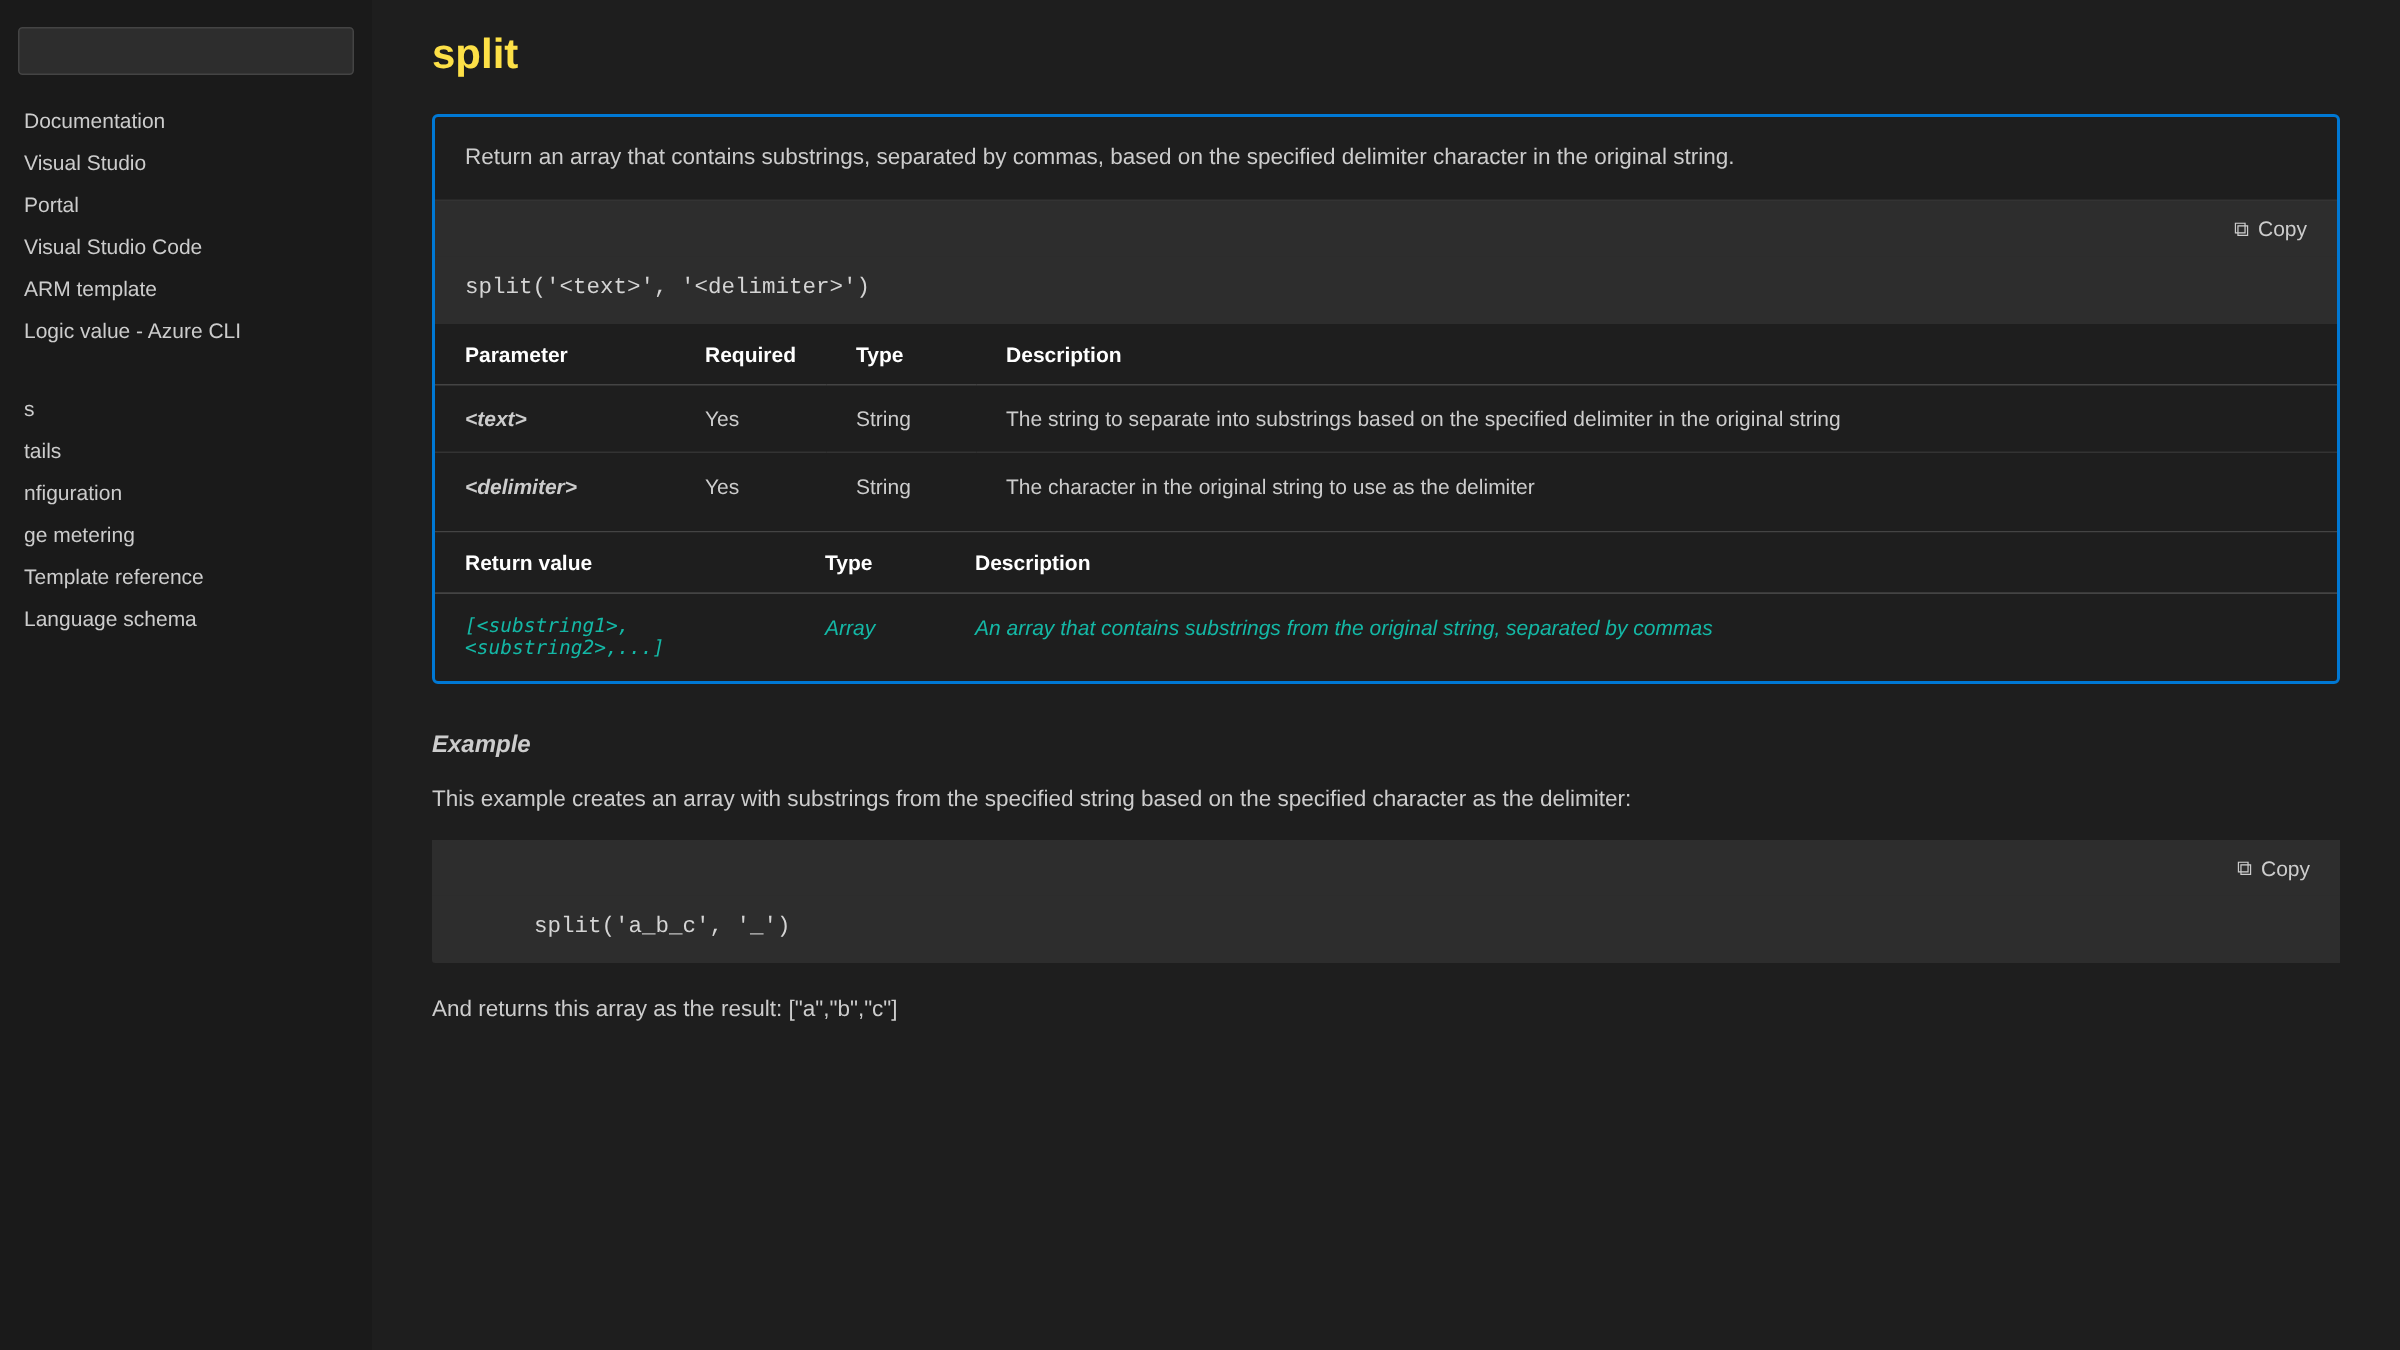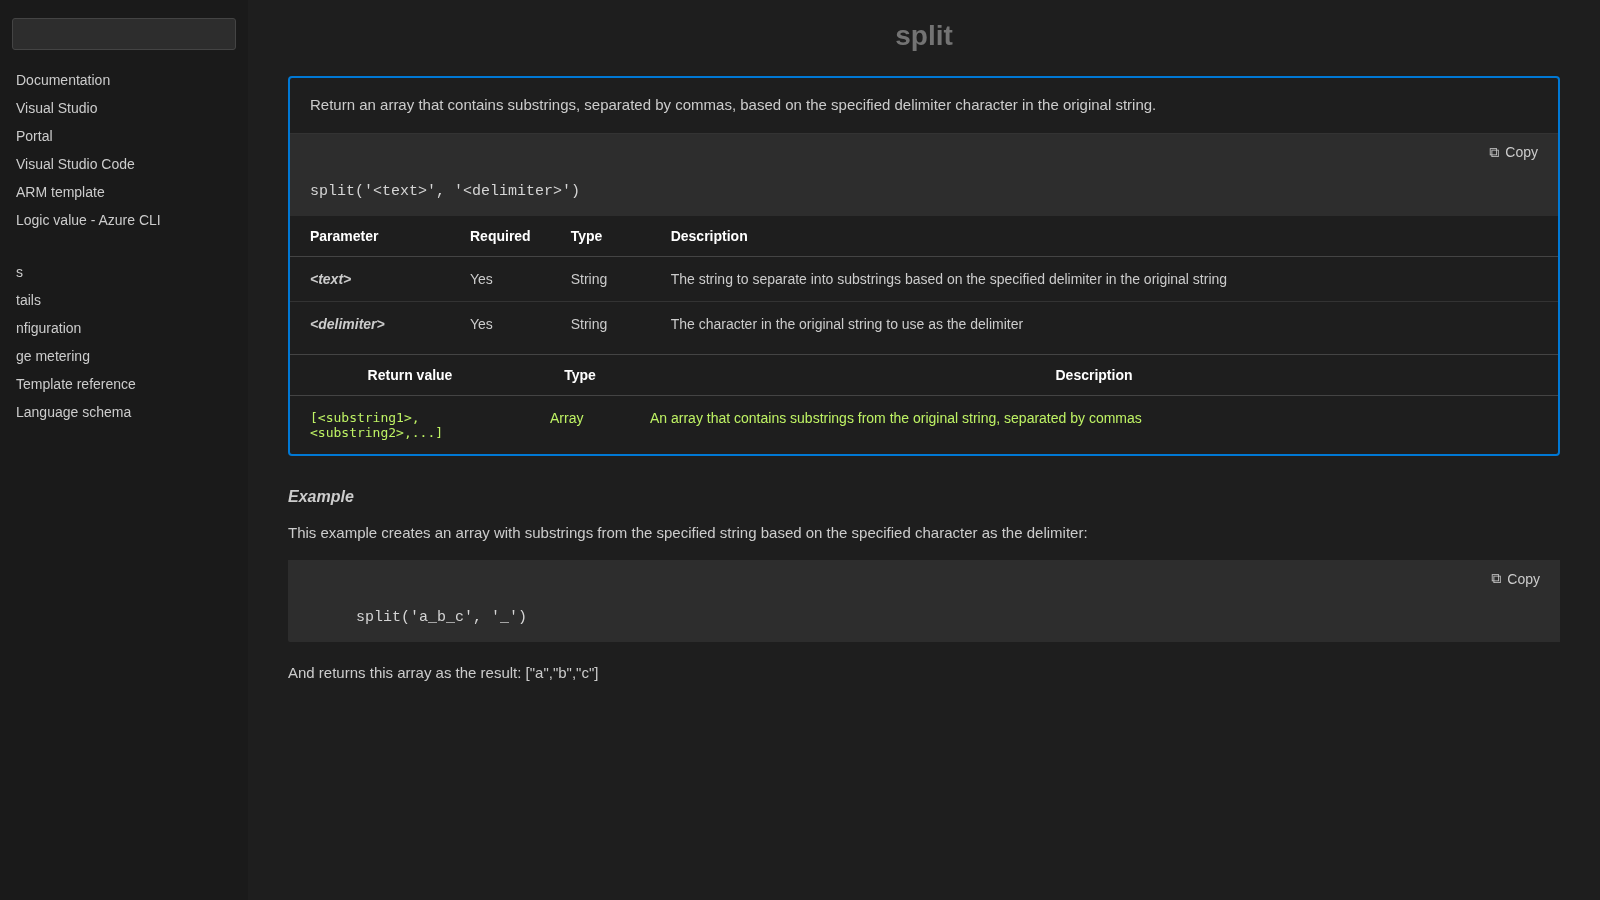--- a/index.html
+++ b/index.html
@@ -46,23 +46,22 @@
     .main-content {
       flex: 1;
       padding: 20px 40px;
       overflow-y: auto;
       background-color: #1e1e1e;
     }
 
     .page-title {
       font-size: 28px;
       font-weight: 600;
-      color: #737373;
+      color: #fde047;
       margin-bottom: 24px;
-      text-align: center;
     }
 
     
     .description-box {
       border: 2px solid #0078d4;
       border-radius: 4px;
       background-color: #1e1e1e;
       margin-bottom: 32px;
     }
 
@@ -151,34 +150,35 @@
       border-top: 1px solid #444;
       margin-top: 8px;
     }
 
     .return-table {
       width: 100%;
       border-collapse: collapse;
     }
 
     .return-table th {
-      text-align: center;
+      text-align: left;
       padding: 12px 20px;
       font-weight: 700;
       color: #ffffff;
       font-size: 14px;
       border-bottom: 1px solid #444;
       background-color: #1e1e1e;
     }
 
     .return-table td {
       padding: 14px 20px;
       font-size: 14px;
-      color: #bef264;
+      color: #14b8a6;
       vertical-align: top;
+      font-style: italic;
     }
 
     
     .example-section {
       margin-top: 8px;
     }
 
     .example-title {
       font-size: 16px;
       font-style: italic;

